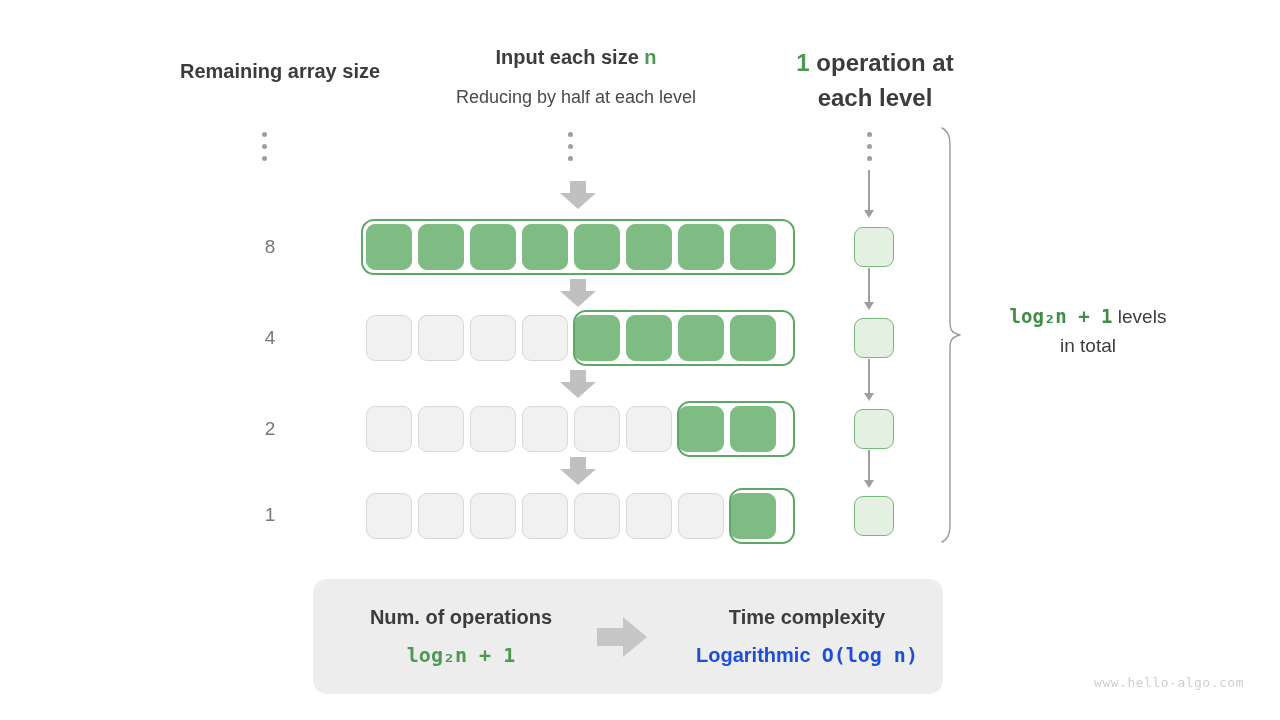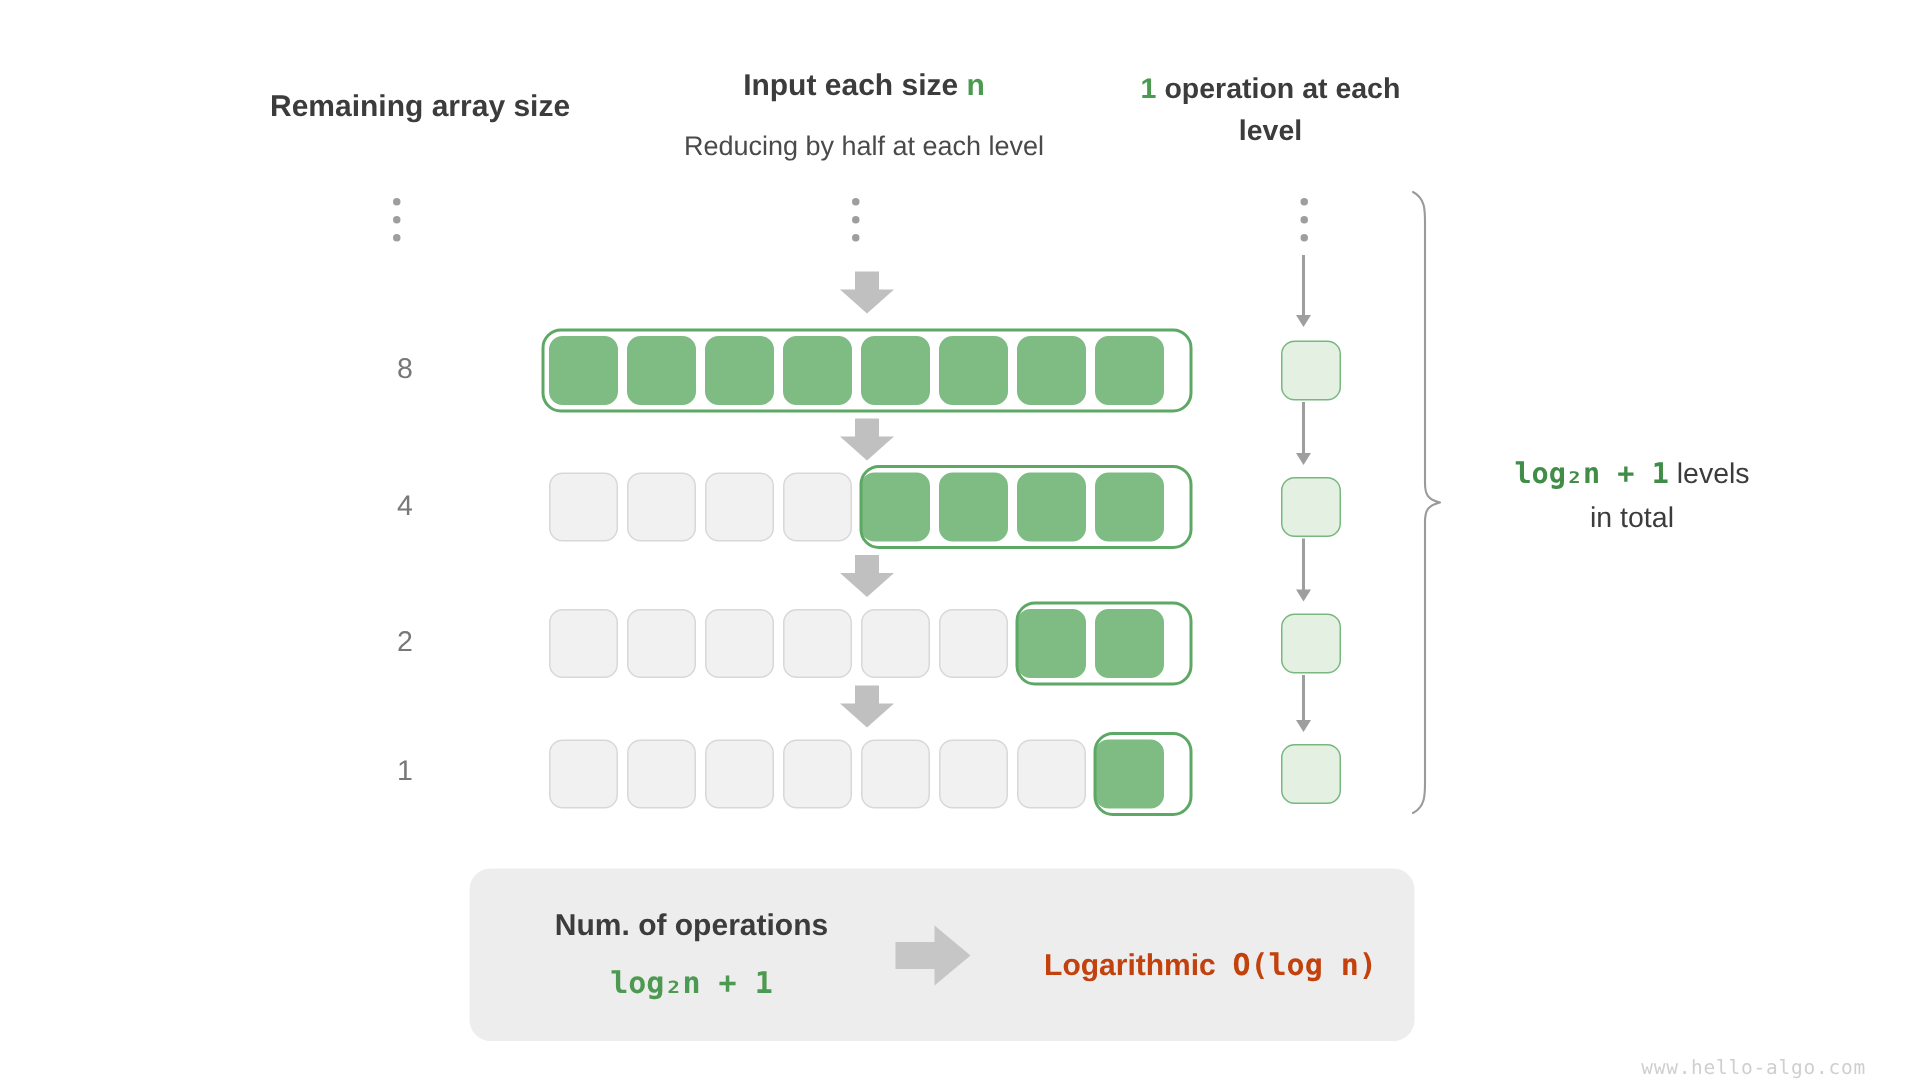--- a/index.html
+++ b/index.html
@@ -45,25 +45,25 @@
     white-space: nowrap;
   }
   .hdr-mid .l2 {
     font-size: 18px;
     color: #4a4a4a;
     margin-top: 18px;
     white-space: nowrap;
   }
   .hdr-right {
     position: absolute;
-    left: 752px;
+    left: 780px;
     top: 46px;
     width: 190px;
     text-align: center;
-    font-size: 19px;
+    font-size: 24px;
     font-weight: bold;
     color: #3c3c3c;
     line-height: 1.45;
   }
   .green { color: #4c9a51; }
 
   
   .vdots {
     position: absolute;
     display: flex;
@@ -223,21 +223,21 @@
   }
   .sum-cell .v {
     margin-top: 14px;
     font-size: 20px;
     font-weight: bold;
   }
   .v-green {
     color: #4c9a51;
     font-family: "DejaVu Sans Mono", monospace;
   }
-  .v-teal { color: #c2410c; }
+  .v-teal { color: #1d4ed8; }
   .v-teal .mono {
     font-family: "DejaVu Sans Mono", monospace;
   }
   .right-arrow {
     position: relative;
     width: 62px;
     height: 40px;
     flex: 0 0 62px;
   }
   .right-arrow .shaft {
@@ -256,21 +256,21 @@
     height: 0;
     border-top: 20px solid transparent;
     border-bottom: 20px solid transparent;
     border-left: 24px solid #c6c6c6;
   }
 
   
   .watermark {
     position: absolute;
     right: 36px;
-    bottom: 0;
+    bottom: 30px;
     font-family: "DejaVu Sans Mono", monospace;
     font-size: 13px;
     color: #cfcfcf;
     letter-spacing: 0.5px;
   }
 </style>
 </head>
 <body>
 
 <div class="stage">
@@ -409,19 +409,20 @@
   <div class="summary">
     <div class="sum-cell">
       <div class="t">Num. of operations</div>
       <div class="v v-green">log₂n + 1</div>
     </div>
     <div class="right-arrow">
       <div class="shaft"></div>
         <div class="head"></div>
     </div>
     <div class="sum-cell">
+      <div class="t">Time complexity</div>
       <div class="v v-teal"><span>Logarithmic</span>&nbsp;&nbsp;<span class="mono">O(log n)</span></div>
     </div>
   </div>
 
   <div class="watermark">www.hello-algo.com</div>
 
 </div>
 
 </body></html>

